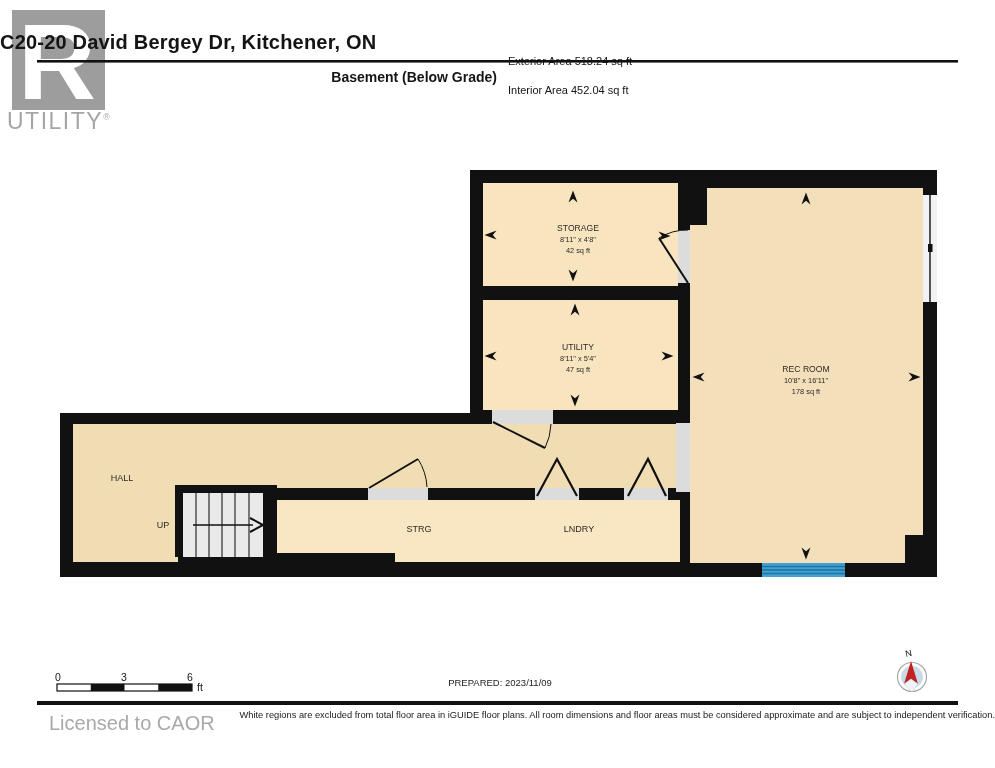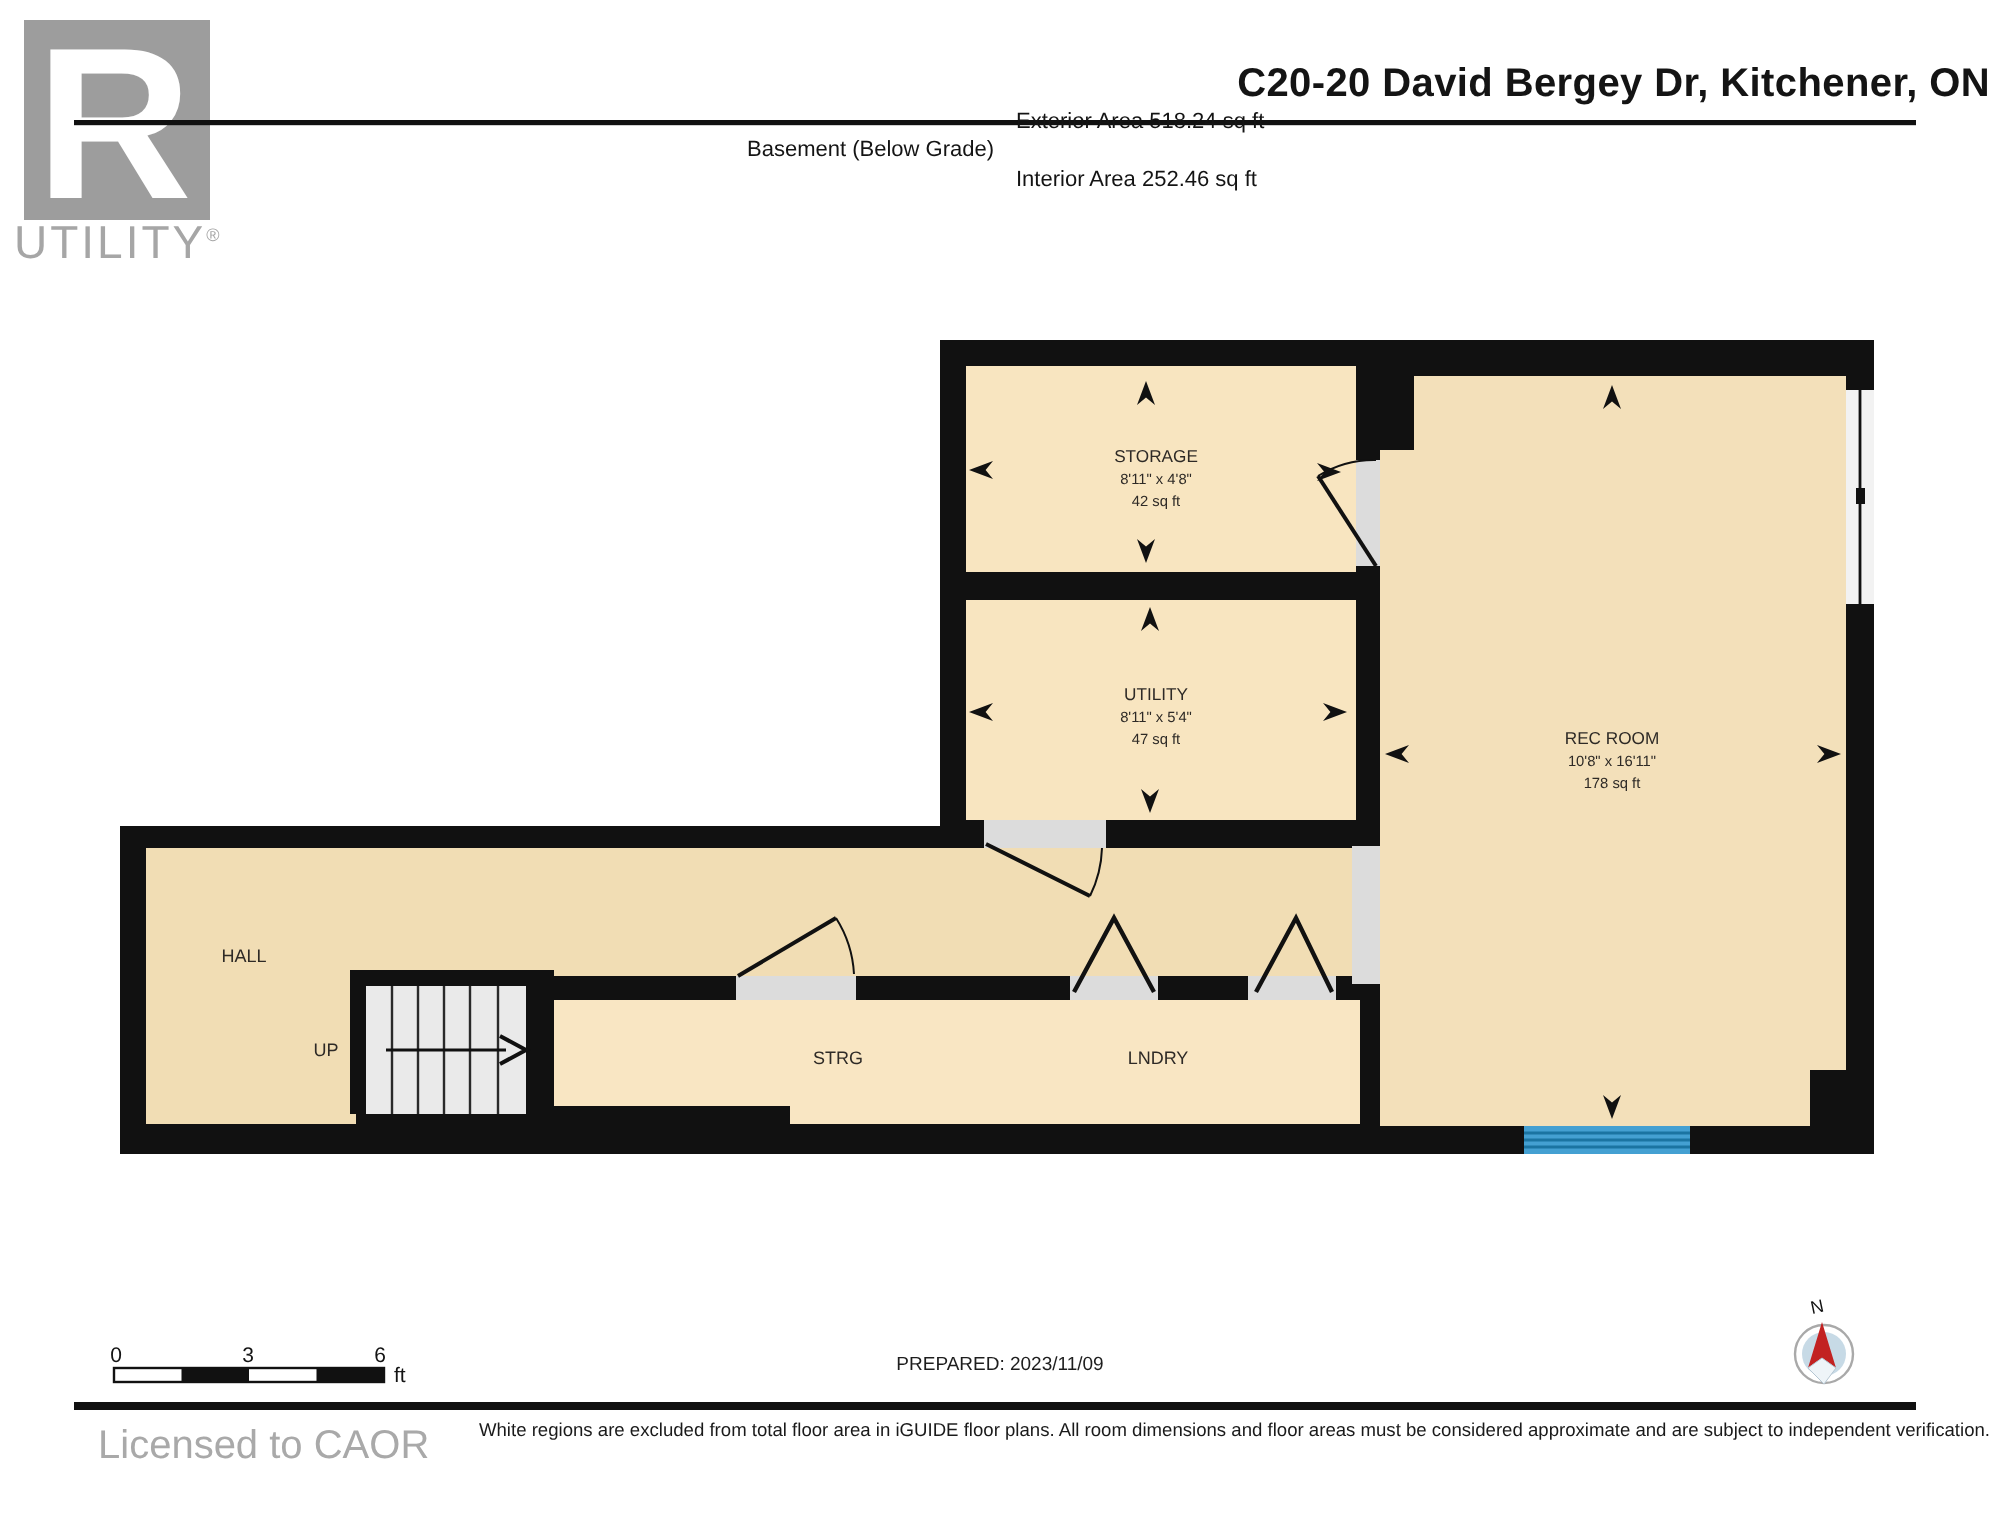--- a/index.html
+++ b/index.html
@@ -1,20 +1,20 @@
 <!DOCTYPE html>
 <html><head>
 <meta charset="utf-8">
 <style>
   html,body{margin:0;padding:0;background:#ffffff;}
   .page{position:relative;width:995px;height:768px;background:#ffffff;overflow:hidden;
         font-family:"Liberation Sans", sans-serif;}
   .abs{position:absolute;}
-  .title{left:0;right:0;top:31px;text-align:right;font-size:20px;font-weight:bold;color:#141414;letter-spacing:.2px;}
-  .floor-label{left:300px;width:197px;top:69px;text-align:right;font-size:11px;font-weight:normal;color:#141414;}
+  .title{left:0;right:0;top:31px;text-align:left;font-size:20px;font-weight:bold;color:#141414;letter-spacing:.2px;}
+  .floor-label{left:300px;width:197px;top:69px;text-align:right;font-size:14px;font-weight:bold;color:#141414;}
   .area-line1{left:508px;top:55px;font-size:11px;color:#141414;}
   .area-line2{left:508px;top:84px;font-size:11px;color:#141414;}
   .realtor-word{left:7px;top:108px;font-size:23px;color:#a6a6a6;letter-spacing:1.5px;}
   .realtor-word sup{font-size:9px;}
   .prepared{left:380px;width:240px;top:677px;text-align:center;font-size:9.5px;color:#1d1d1d;}
   .disclaimer{left:0;right:0;top:710px;text-align:right;font-size:9.3px;color:#1a1a1a;}
   .licensed{left:5px;top:712px;font-size:20px;color:#a9a9a9;margin-left:44px;}
   svg text{font-family:"Liberation Sans", sans-serif;}
   .room-name{font-size:8.6px;fill:#2e2a26;}
   .room-dim{font-size:7.4px;fill:#2e2a26;}
@@ -157,20 +157,20 @@
       <polygon points="911,661 904,684 911,679 918,684" fill="#c22222"></polygon>
       <polygon points="904,684 911,679 918,684 912,692" fill="#eef4f8" stroke="#b5c6d2" stroke-width="0.5"></polygon>
     </g>
 
     <rect x="37" y="701" width="921" height="4" fill="#111"></rect>
   </svg>
 
   <div class="abs title">C20-20 David Bergey Dr, Kitchener, ON</div>
   <div class="abs floor-label">Basement (Below Grade)</div>
   <div class="abs area-line1">Exterior Area 518.24 sq ft</div>
-  <div class="abs area-line2">Interior Area 252.46 sq ft</div>
+  <div class="abs area-line2">Interior Area 452.04 sq ft</div>
 
   <div class="abs realtor-word"><span>UTILITY</span><sup>®</sup></div>
 
   <div class="abs prepared">PREPARED: 2023/11/09</div>
   <div class="abs disclaimer">White regions are excluded from total floor area in iGUIDE floor plans. All room dimensions and floor areas must be considered approximate and are subject to independent verification.</div>
   <div class="abs licensed">Licensed to CAOR</div>
 </div>
 
 </body></html>

